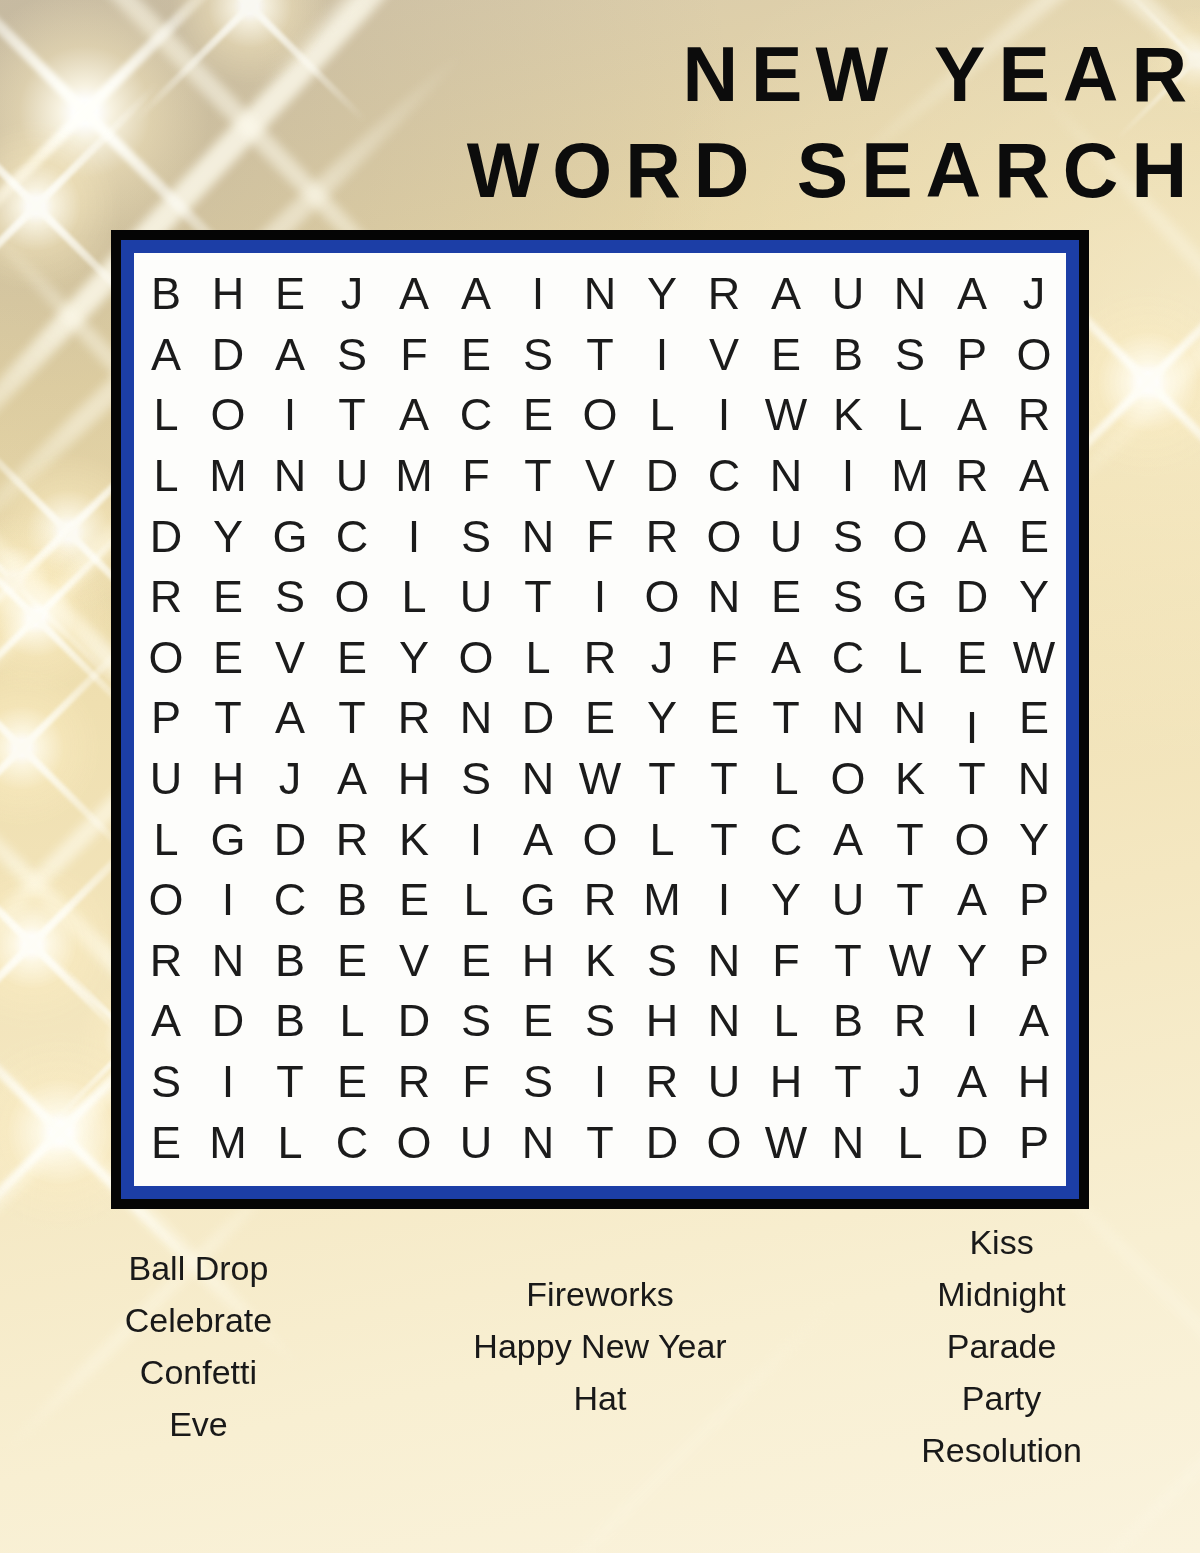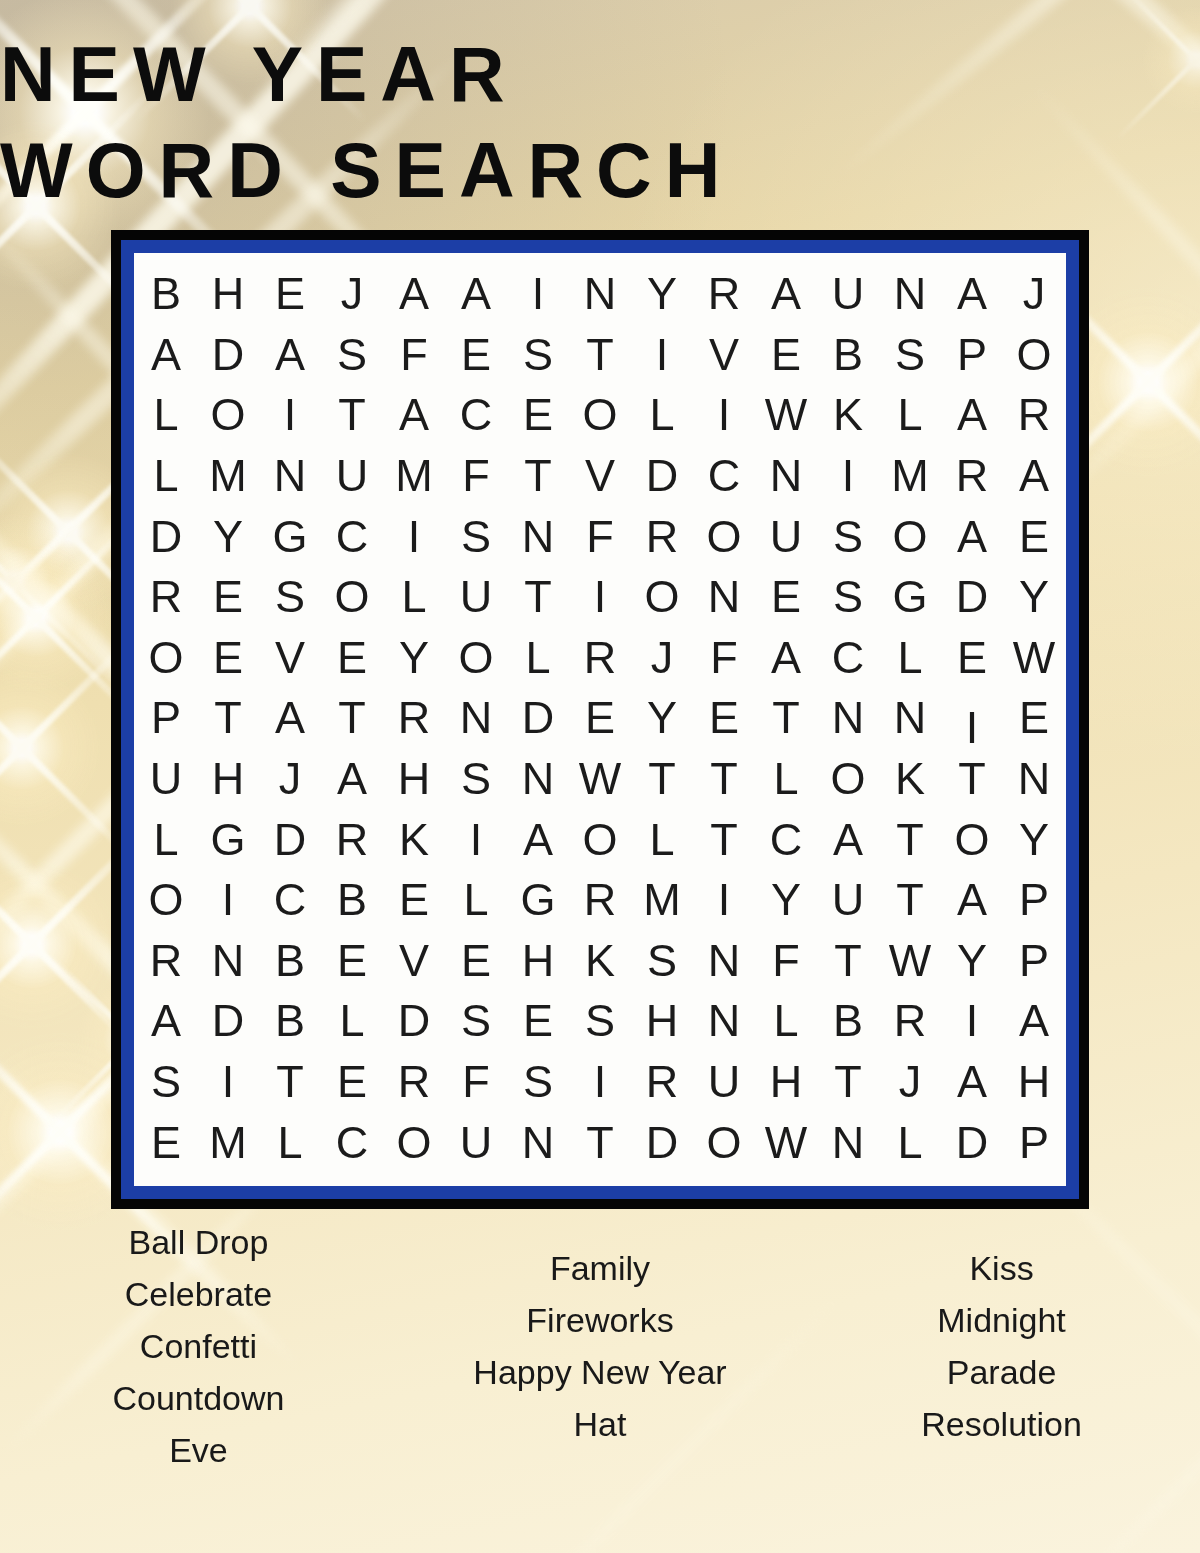--- a/index.html
+++ b/index.html
@@ -39,21 +39,21 @@
     filter: blur(2px);
   }
   .sparkle::before { transform: translate(-50%,-50%) rotate(45deg); }
   .sparkle::after  { transform: translate(-50%,-50%) rotate(-45deg); }
 
   
   .content { position: relative; z-index: 1; }
 
   .title {
     padding-top: 26px;
-    text-align: left;
+    text-align: right;
     color: #0c0c0c;
     font-weight: 700;
     font-size: 77px;
     line-height: 96px;
     letter-spacing: 13px;
   }
 
   .frame-outer {
     width: 978px;
     margin: 12px auto 0 auto;
@@ -399,30 +399,29 @@
           </div>
         </div>
     </div>
   </div>
 
   <section class="words" id="words">
       <div class="word-col">
         <div class="word-item">Ball Drop</div>
         <div class="word-item">Celebrate</div>
         <div class="word-item">Confetti</div>
-        <div class="word-item">Countdown</div>
         <div class="word-item">Eve</div>
       </div>
       <div class="word-col middle">
-        <div class="word-item">Family</div>
         <div class="word-item">Fireworks</div>
         <div class="word-item">Happy New Year</div>
         <div class="word-item">Hat</div>
       </div>
       <div class="word-col">
         <div class="word-item">Kiss</div>
         <div class="word-item">Midnight</div>
         <div class="word-item">Parade</div>
+        <div class="word-item">Party</div>
         <div class="word-item">Resolution</div>
       </div>
     </section>
 
 </div>
 
 </body></html>

